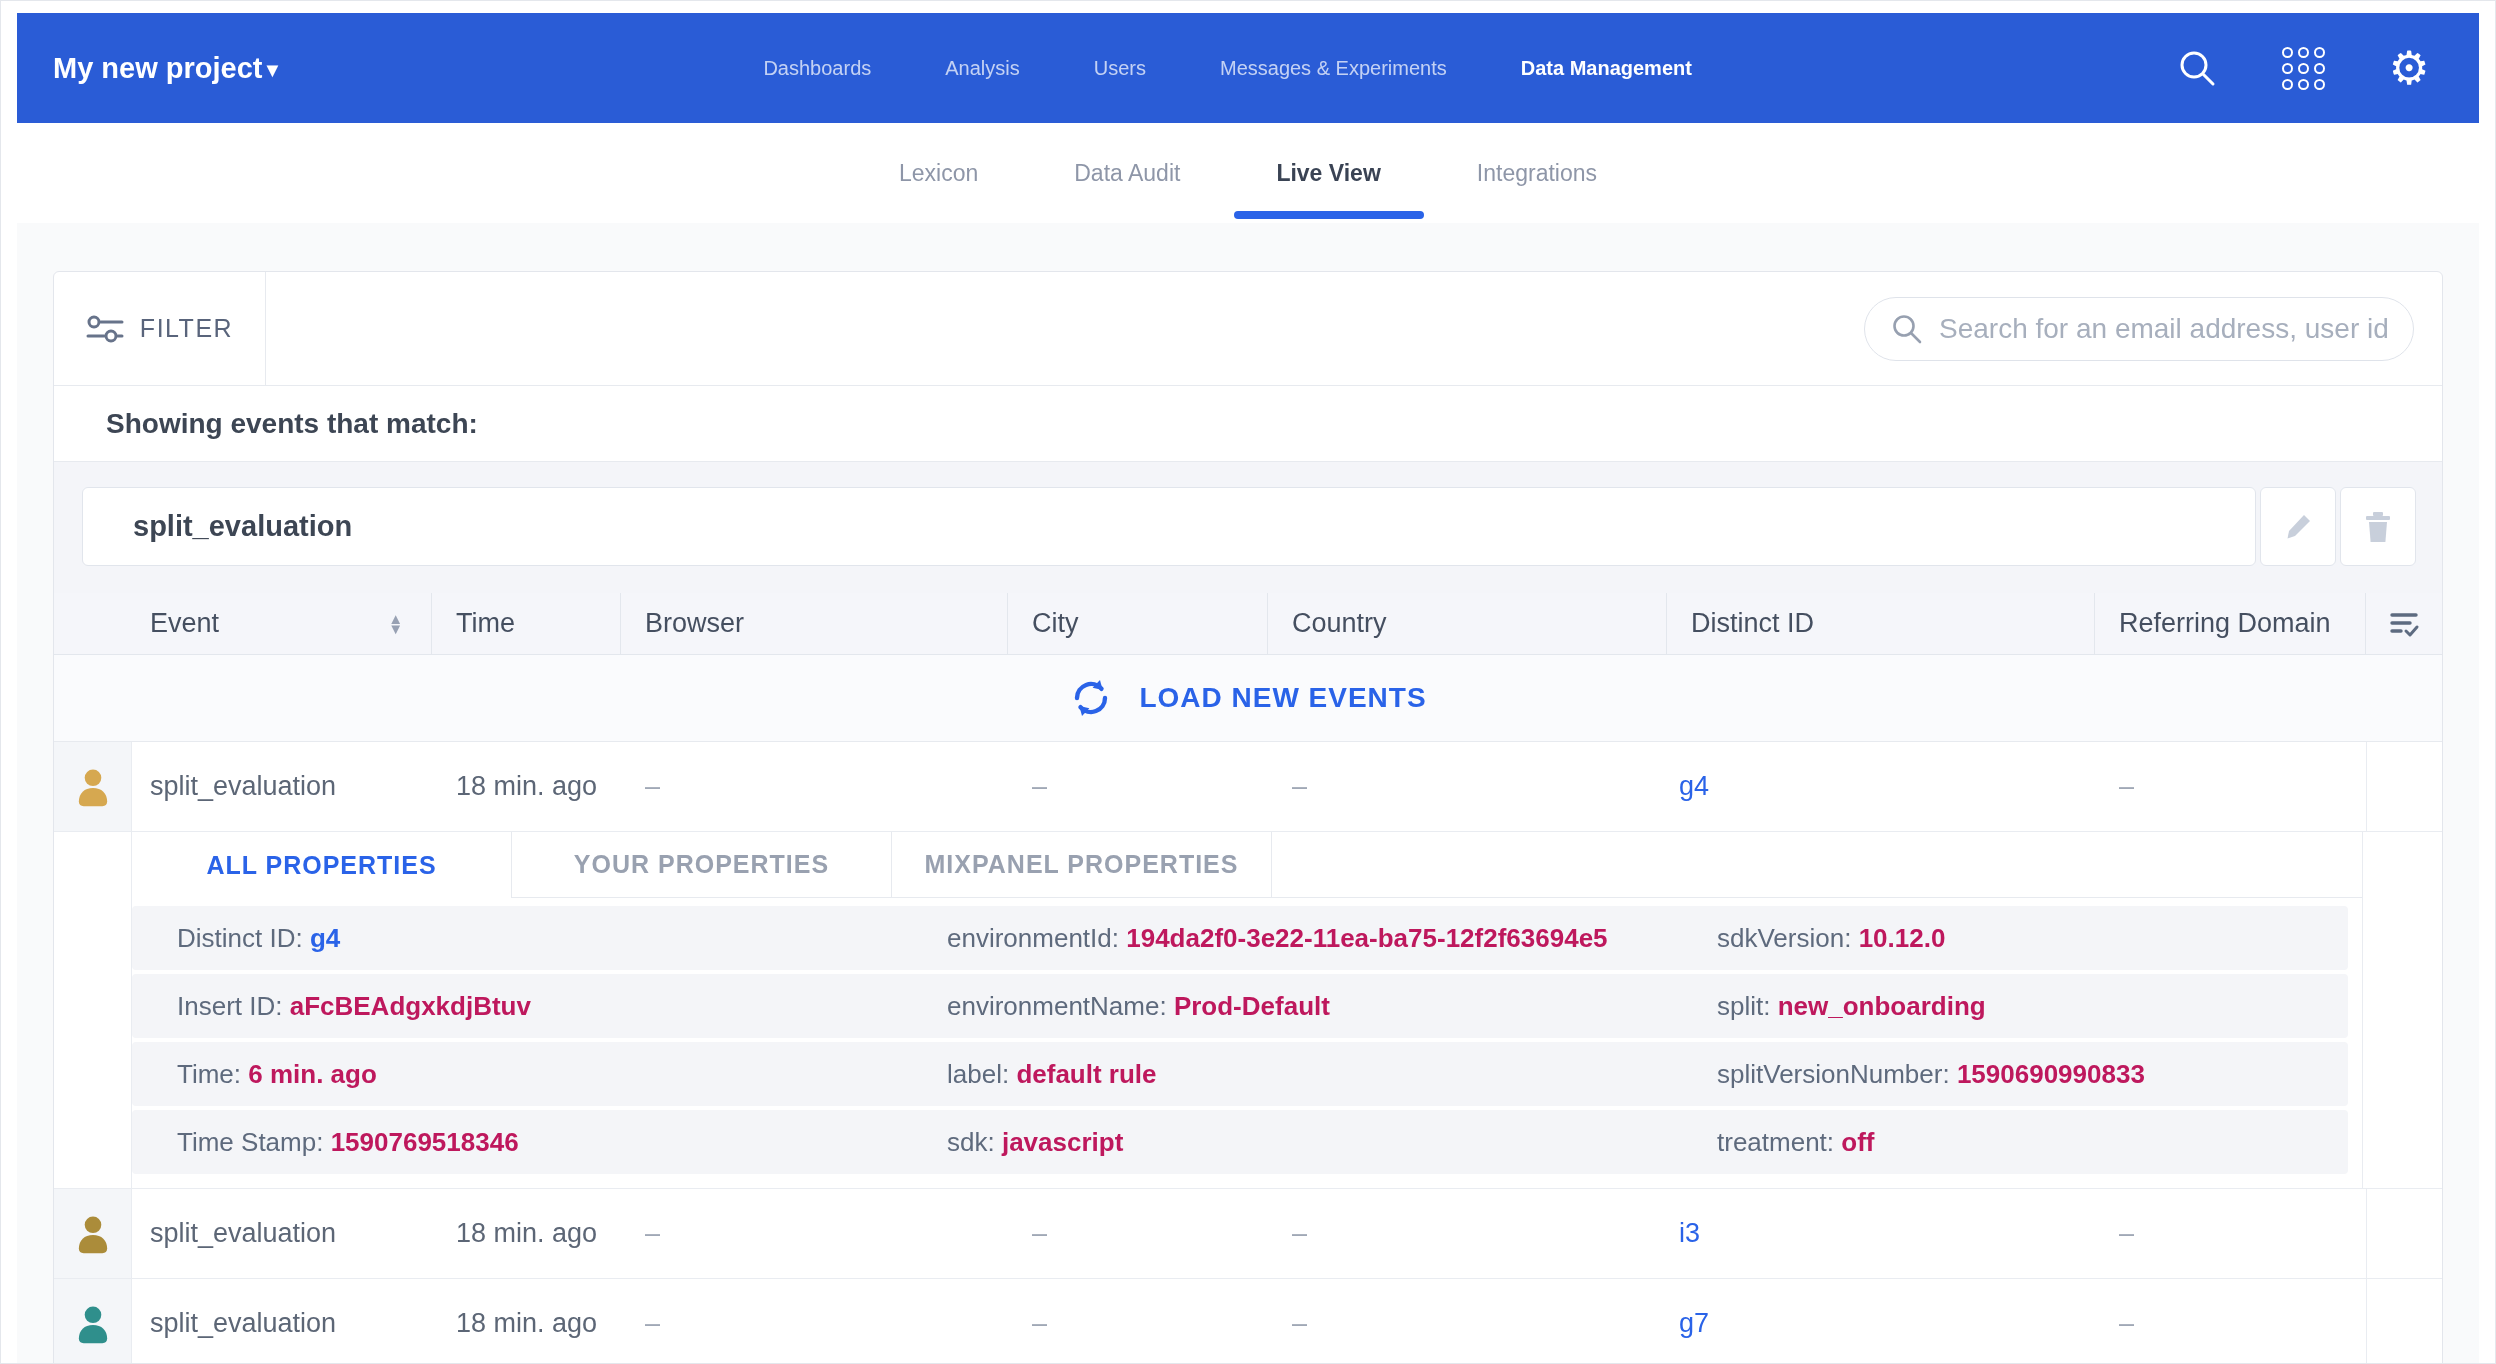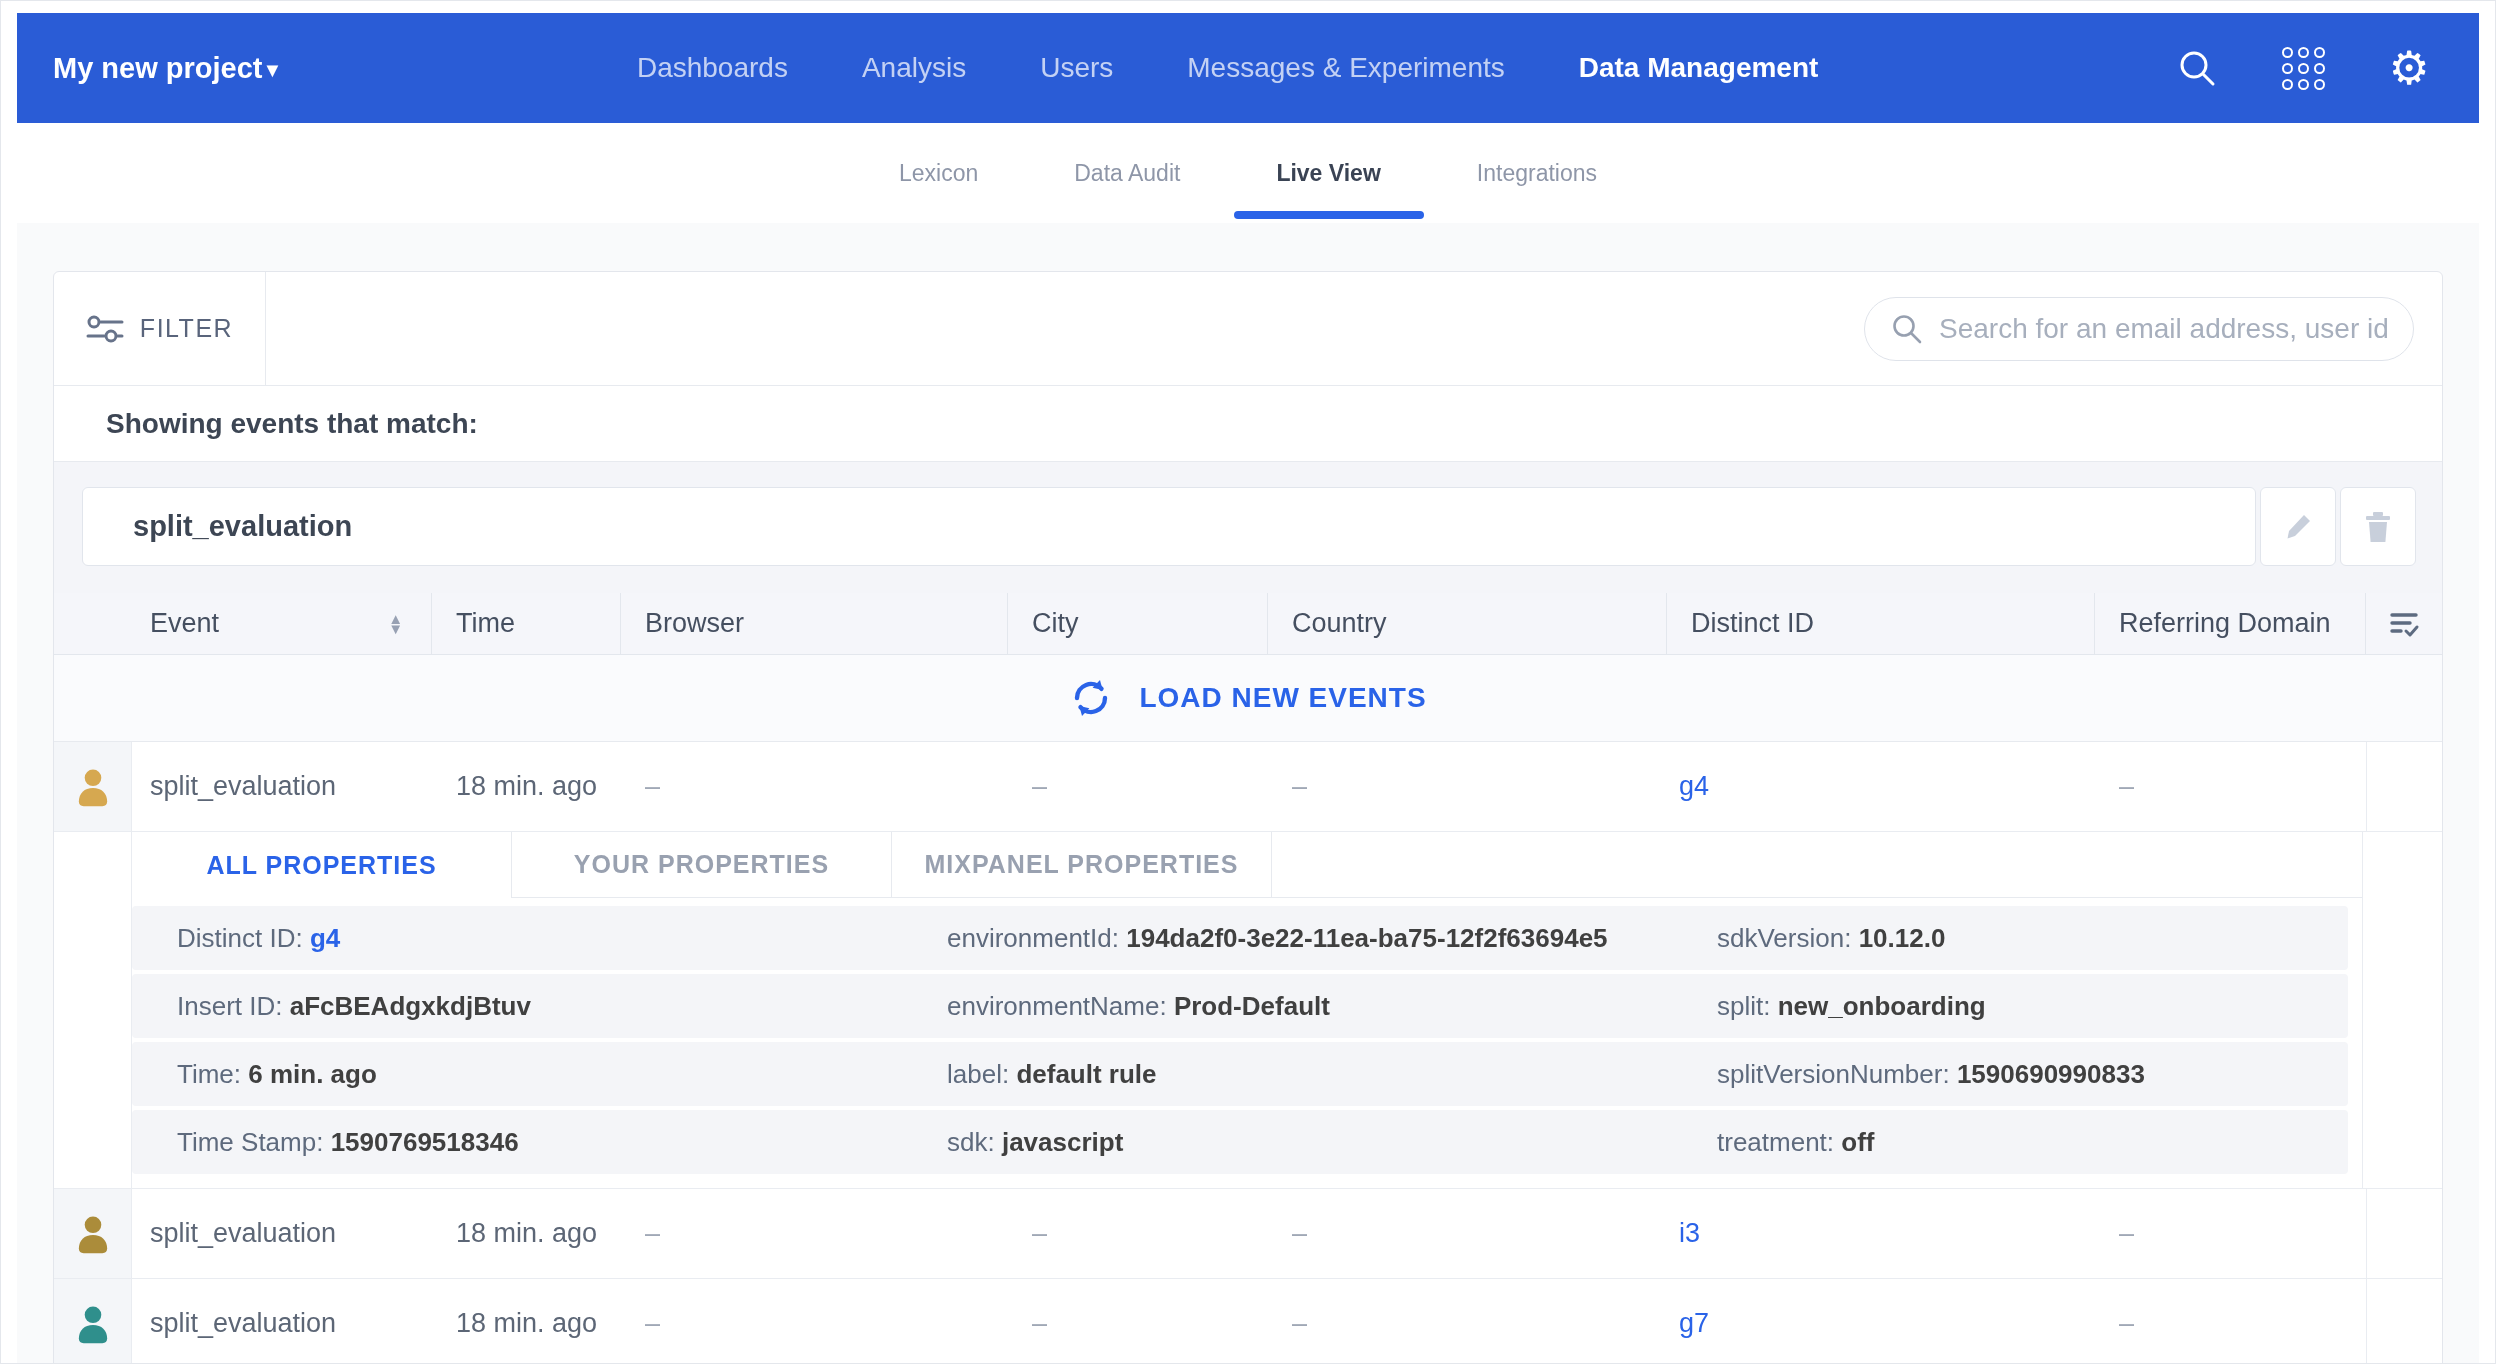--- a/index.html
+++ b/index.html
@@ -4,21 +4,21 @@
 <style>
   * { margin:0; padding:0; box-sizing:border-box; }
   html,body { width:2496px; height:1364px; background:#fff; font-family:"Liberation Sans", sans-serif; }
   #page { width:2496px; height:1364px; border:1px solid #e4e7ec; background:#fff; padding:12px 16px 0 16px; overflow:hidden; display:flex; flex-direction:column; }
 
   
   .navbar { height:110px; background:var(--navbar,#2a5cd6); display:flex; align-items:center; padding:0 46px 0 36px; flex:0 0 auto; }
   .project { color:#fff; font-weight:bold; font-size:29px; display:flex; align-items:center; cursor:pointer; }
   .project .caret { font-size:20px; margin-top:4px; }
   .nav-center { flex:1; display:flex; justify-content:center; align-items:center; gap:74px; }
-  .nav-item { color:rgba(255,255,255,.72); font-size:28px; cursor:pointer; white-space:nowrap; }
+  .nav-item { color:rgba(255,255,255,.72); font-size:20px; cursor:pointer; white-space:nowrap; }
   .nav-item.active { color:#fff; font-weight:bold; }
   .nav-icons { display:flex; align-items:center; gap:58px; }
   .nav-icon { width:48px; height:48px; display:flex; align-items:center; justify-content:center; cursor:pointer; }
   .dotgrid { display:grid; grid-template-columns:repeat(3,11px); grid-template-rows:repeat(3,11px); gap:5px; }
   .dotgrid i { width:11px; height:11px; border:2.6px solid #fff; border-radius:50%; display:block; }
   .gear-glyph { color:#fff; font-size:46px; line-height:1; }
 
   
   .subnav { height:100px; background:#fff; display:flex; justify-content:center; align-items:center; gap:76px; flex:0 0 auto; }
   .subtab { font-size:23px; color:#8e96a8; cursor:pointer; position:relative; height:100%; display:flex; align-items:center; padding:0 10px; }
@@ -66,21 +66,21 @@
   .d-gutter-l { width:78px; border-right:1px solid #e9ecf1; flex:0 0 auto; }
   .d-gutter-r { width:80px; border-left:1px solid #e9ecf1; flex:0 0 auto; }
   .d-main { flex:1; display:flex; flex-direction:column; }
   .d-tabs { height:66px; display:flex; flex:0 0 auto; }
   .d-tab { width:380px; display:flex; align-items:center; justify-content:center; font-size:25px; font-weight:bold; letter-spacing:1px; color:#99a1b0; border-right:1px solid #e7eaef; border-bottom:1px solid #e7eaef; cursor:pointer; background:#fff; }
   .d-tab.active { color:var(--accent,#2a63e8); border-bottom:none; }
   .d-tab-fill { flex:1; border-bottom:1px solid #e7eaef; }
   .d-props { padding:8px 14px 10px 0; }
   .band { background:#f4f5f8; border-radius:4px; height:64px; margin-bottom:4px; display:grid; grid-template-columns:770px 770px 1fr; align-items:center; padding-left:45px; }
   .prop { font-size:26px; color:#5e6a7d; white-space:nowrap; overflow:hidden; }
-  .prop b { color:#404040; font-weight:bold; }
+  .prop b { color:#be185d; font-weight:bold; }
   .prop b.link { color:var(--accent,#2a63e8); cursor:pointer; }
 
   svg { display:block; }
 </style>
 </head>
 <body>
 
 <div id="page">
 
   <div class="navbar">

